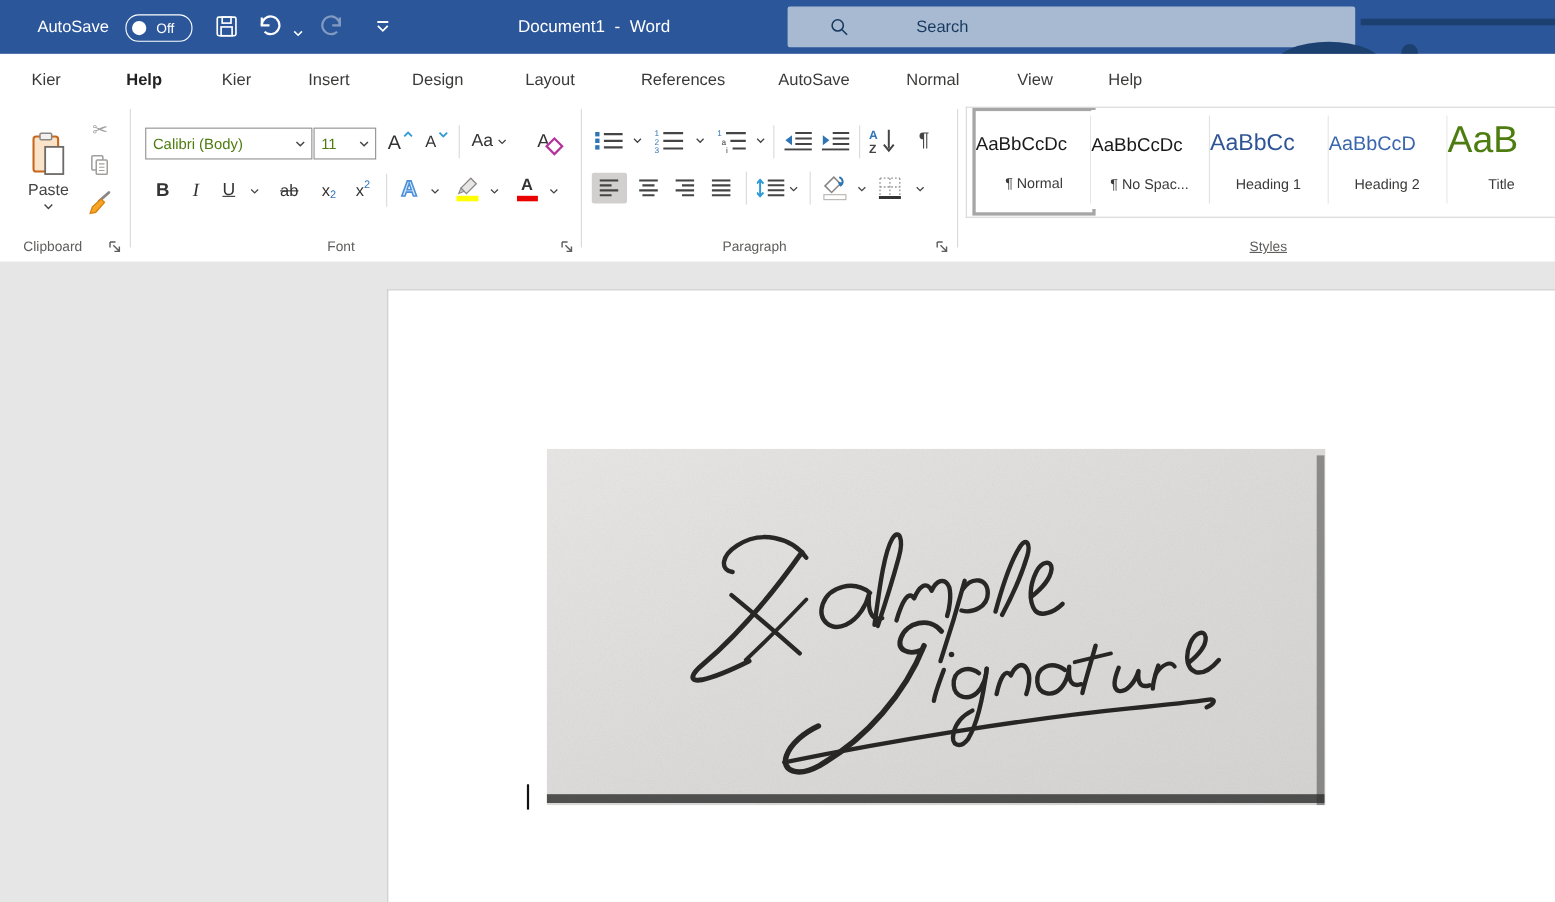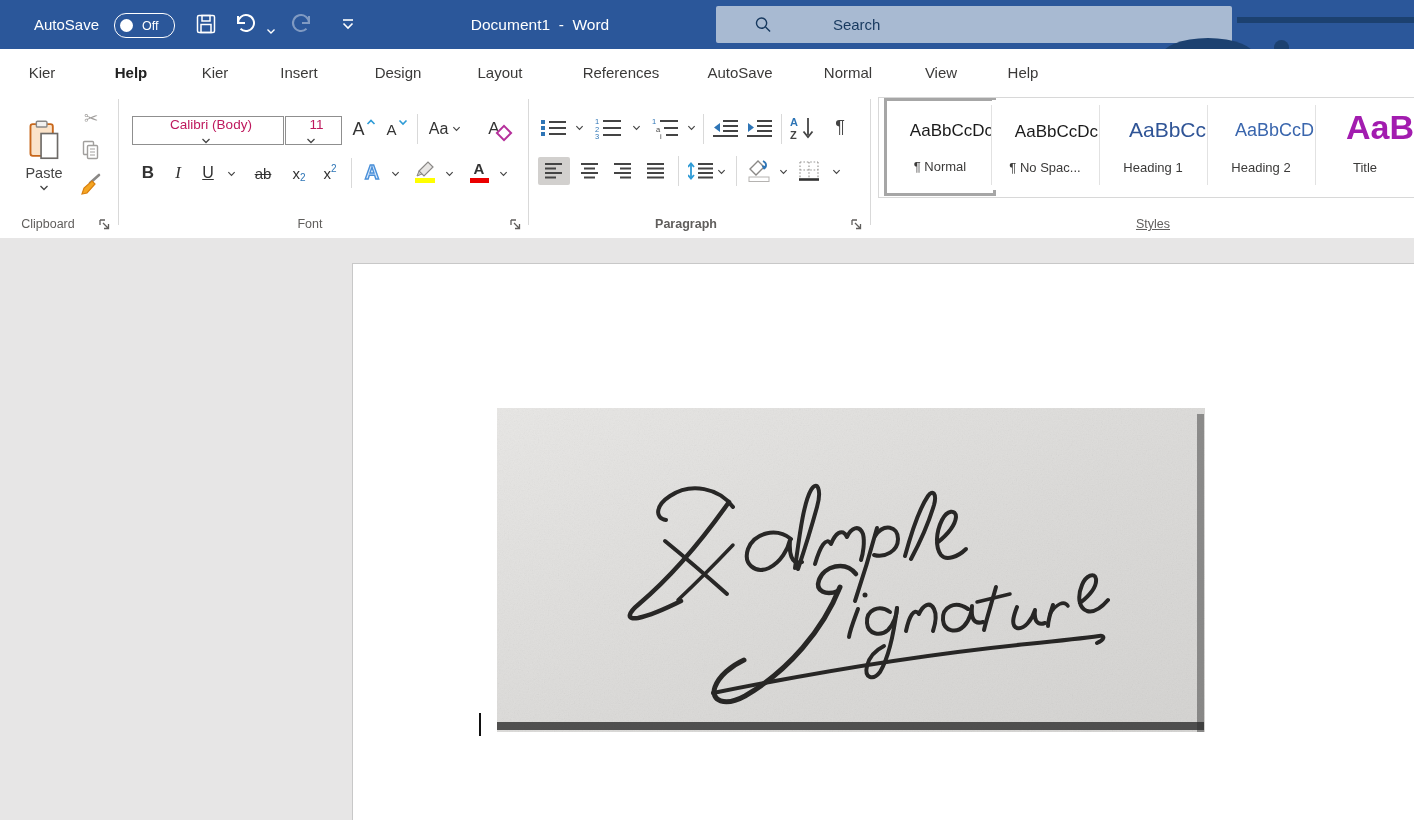--- a/index.html
+++ b/index.html
@@ -35,31 +35,31 @@
   #ribbon{left:0;top:95px;width:1414px;height:143px;background:#fff;
        border-bottom:2px solid #ccd4e4;font-size:13px;}
   .gdiv{position:absolute;top:4px;width:1px;height:126px;background:#d9d9d9;}
   .sdiv{position:absolute;width:1px;height:30px;background:#d9d9d9;}
   .glabel{position:absolute;top:120px;height:18px;font-size:12.5px;color:#605e5c;
        display:flex;align-items:center;justify-content:center;}
   .launcher{position:absolute;top:123px;width:13px;height:13px;cursor:pointer;}
   .rbtn{position:absolute;display:flex;align-items:center;justify-content:center;cursor:pointer;}
   .glyph{color:#333;}
   .combo{position:absolute;background:#fff;border:1px solid #8f8f8f;display:flex;
-       align-items:center;font-size:13.5px;color:#be185d;cursor:pointer;flex-direction:column;}
+       align-items:center;font-size:13.5px;color:#4d7c0f;cursor:pointer;}
   .combo .val{padding-left:6px;flex:1;}
   .chv{flex:0 0 auto;}
   .alignbox{position:absolute;width:32px;height:28px;border-radius:2px;
        display:flex;align-items:center;justify-content:center;cursor:pointer;}
   .alignbox.sel{background:#d2d0ce;}
 
   
   #styles-frame{left:878px;top:2px;width:536px;height:99px;border:1px solid #d8d8d8;border-right:none;}
   .stylecard{position:absolute;top:5px;width:106px;height:90px;background:#fff;cursor:pointer;}
-  .stylecard .prev{position:absolute;left:0;right:0;top:22px;text-align:right;
+  .stylecard .prev{position:absolute;left:0;right:12px;top:22px;text-align:left;
        white-space:nowrap;overflow:hidden;}
   .stylecard .slab{position:absolute;left:0;right:0;top:60px;text-align:center;
        font-size:13px;color:#3b3a39;white-space:nowrap;overflow:hidden;}
   .cardsep{position:absolute;top:10px;width:1px;height:80px;background:#e2e2e2;}
 
   
   #docarea{left:0;top:238px;width:1414px;height:582px;background:#e7e6e6;}
   #page{position:absolute;left:352px;top:25px;width:1062px;height:557px;background:#fff;
        border-left:1px solid #c8c8c8;border-top:1px solid #c8c8c8;}
   #sigimg{position:absolute;left:144px;top:144px;width:708px;height:324px;}
@@ -404,21 +404,21 @@
         <path d="M2 2 H20 M2 2 V18 M20 2 V18 M11 2 V18 M2 10 H20" stroke="#9a9896" stroke-width="1.2" stroke-dasharray="1.6 1.8"></path>
         <path d="M1 19.5 H21" stroke="#333" stroke-width="2.6"></path>
       </svg>
     </div>
     <div class="rbtn" style="left:829px;top:72px;width:14px;height:10px;">
       <svg width="9" height="6" viewBox="0 0 10 6">
         <path d="M1.5 1 L5 4.5 L8.5 1" fill="none" stroke="#444" stroke-width="1.3"></path>
         </svg>
     </div>
 
-    <div class="glabel" style="left:636px;width:100px;font-weight:bold;">Paragraph</div>
+    <div class="glabel" style="left:636px;width:100px;">Paragraph</div>
     <div class="launcher" style="left:850px;">
       <svg width="13" height="13" viewBox="0 0 13 13">
         <path d="M2 2 H7 M2 2 V7" stroke="#605e5c" stroke-width="1.3" fill="none"></path>
         <path d="M5 5 L10.5 10.5 M10.5 6 V10.5 H6" stroke="#605e5c" stroke-width="1.3" fill="none"></path>
       </svg>
     </div>
     <div class="gdiv" style="left:870px;"></div>
 
     <div id="styles-frame" class="abs"></div>
 
@@ -436,21 +436,21 @@
       <div class="prev" style="font-size:21px;font-weight:300;color:#2f5496;top:18px;">AaBbCc</div>
       <div class="slab">Heading 1</div>
     </div>
     <div class="cardsep" style="left:1207px;"></div>
     <div class="stylecard" style="left:1208px;">
       <div class="prev" style="font-size:18px;font-weight:300;color:#3a66ad;top:20px;">AaBbCcD</div>
       <div class="slab">Heading 2</div>
     </div>
     <div class="cardsep" style="left:1315px;"></div>
     <div class="stylecard" style="left:1316px;width:98px;">
-      <div class="prev" style="font-size:34px;font-weight:700;color:#a21caf;top:8px;">AaB</div>
+      <div class="prev" style="font-size:34px;font-weight:400;color:#4d7c0f;top:8px;">AaB</div>
       <div class="slab">Title</div>
     </div>
 
     <div class="glabel" style="left:1103px;width:100px;text-decoration:underline;">Styles</div>
   </div>
 
   <div id="docarea" class="abs">
     <div id="page">
 
       <div id="sigimg" role="img" aria-label="Example Signature">

